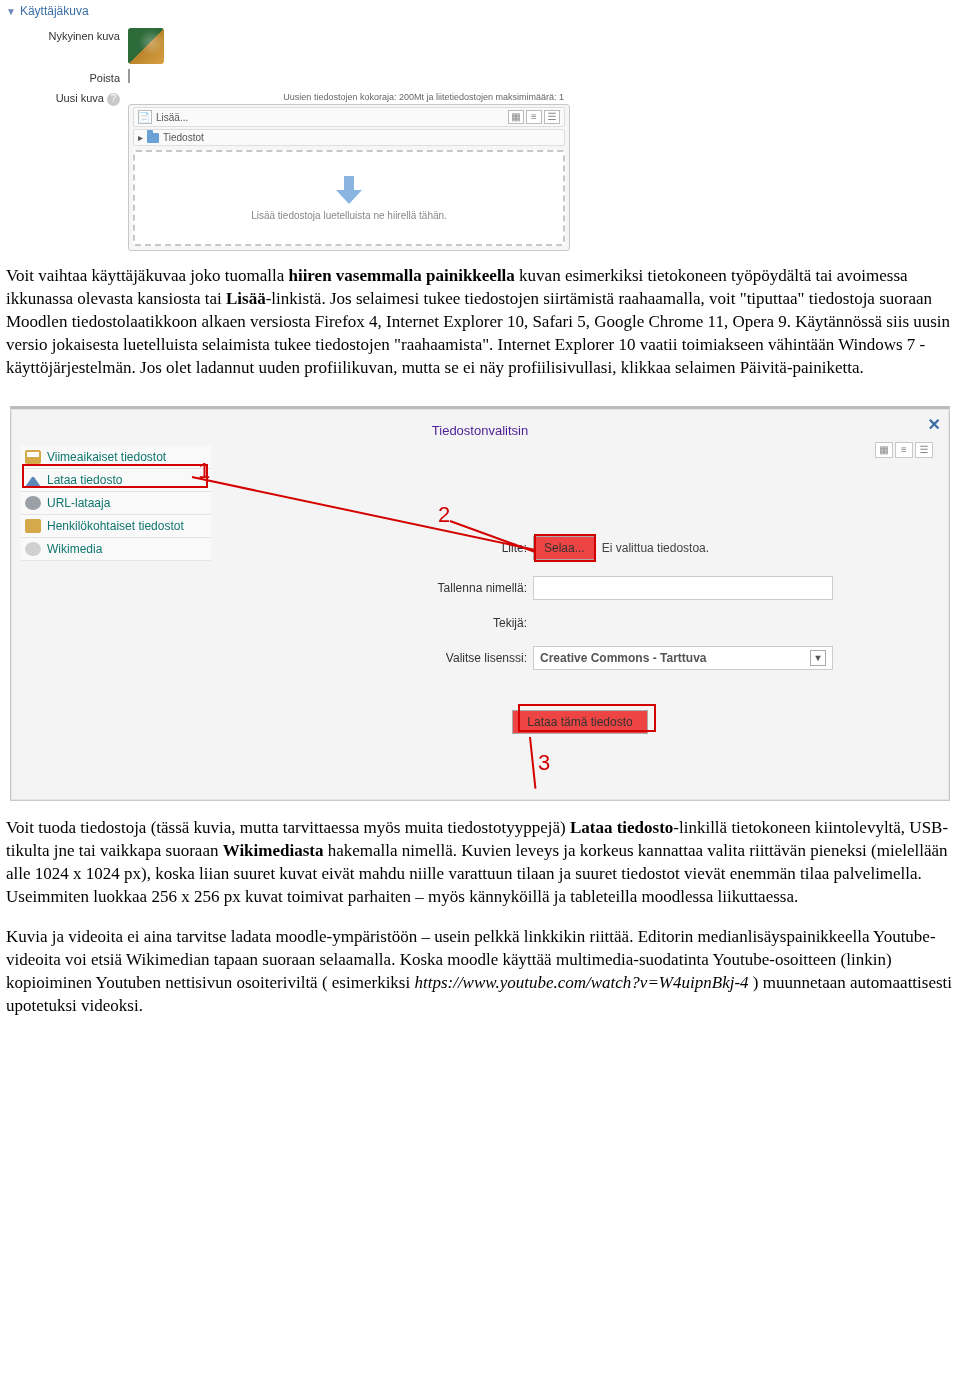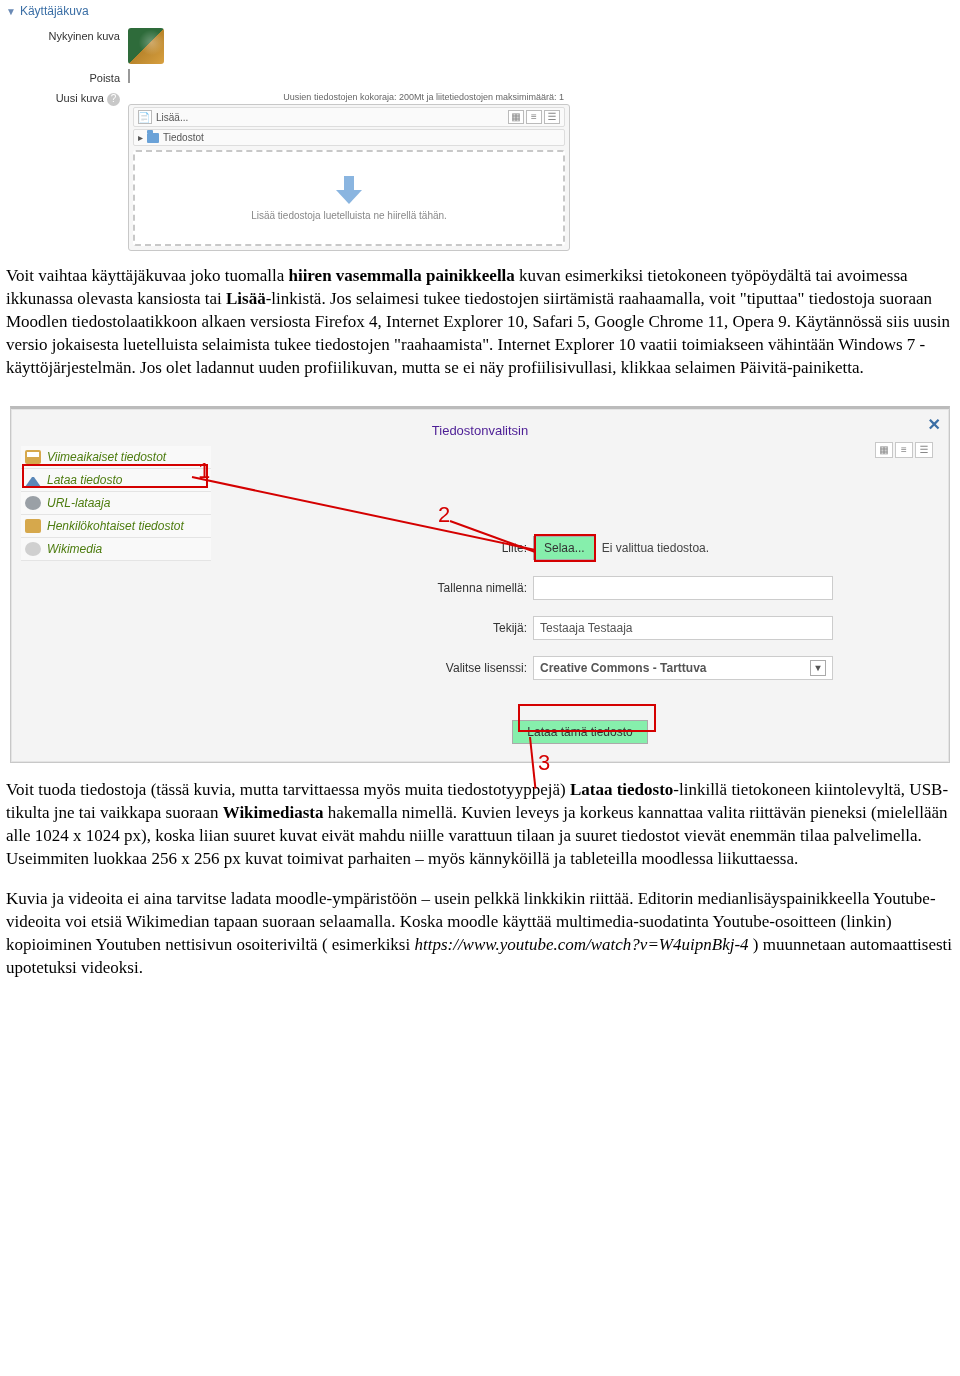--- a/index.html
+++ b/index.html
@@ -98,22 +98,22 @@
   .fp-title {
     text-align:center; font-size:13px; color:#4c1d95; padding: 14px 0 8px;
   }
   .fp-close {
     position:absolute; right:8px; top:6px; color:#3a6ea5; font-size:16px;
     font-weight:bold;
   }
   .fp-body { display:flex; gap: 10px; padding: 0 10px 18px 10px; }
   .fp-side { width: 190px; }
   .fp-side-item {
-    display:flex; align-items:center; gap:6px; font-size:12px; color:#4d7c0f;
-    padding: 4px 4px; border-bottom:1px solid #e4e4e4; background:#f9f9f9;font-style:italic;
+    display:flex; align-items:center; gap:6px; font-size:12px; color:#0f766e;
+    padding: 4px 4px; border-bottom:1px solid #e4e4e4; background:#f9f9f9;
   }
   .fp-side-item .ico { width:16px; height:14px; display:inline-block; }
   .ico-recent { background:#d6a84c; border-radius:2px; position:relative;}
   .ico-recent::after{content:"";position:absolute;inset:2px;background:linear-gradient(#fff 50%,#d6a84c 50%);}
   .ico-upload { width:0;height:0;border-left:7px solid transparent;border-right:7px solid transparent;border-bottom:10px solid #5a87b8;}
   .ico-url { background:#9aa0a6; border-radius:50%; }
   .ico-personal { background:#d6a84c; border-radius:2px;}
   .ico-wiki { background:#d0d0d0; border-radius:50%;}
   .redbox { position:absolute; border:2px solid #d40000; pointer-events:none; }
   .redline {
@@ -131,29 +131,29 @@
     background:#fff; border:1px solid #ccc; height:24px; padding:2px 6px;
     font-size:12px; color:#555; width: 300px;
   }
   .fp-select {
     display:flex; align-items:center; justify-content:space-between;
     background:#fff; border:1px solid #ccc; height:24px; padding:2px 6px;
     font-size:12px; color:#555; width: 300px; font-weight: bold;
   }
   .fp-select .dd { width:16px; height:16px; border:1px solid #aaa; display:inline-flex; align-items:center; justify-content:center; color:#555; font-size:10px;}
   .fp-button {
-    background:#86efac; border:1px solid #aaa; height:24px; padding:2px 10px;
+    background:#ef4444; border:1px solid #aaa; height:24px; padding:2px 10px;
     font-size:12px; color:#333;
   }
   .fp-view-icons {
     position:absolute; right:6px; top:-4px; display:flex; gap:2px;
   }
   .fp-view-icons .vi { width:18px; height:16px; border:1px solid #c8c8c8; background:#fff; display:inline-flex; align-items:center; justify-content:center; font-size:10px; color:#888;}
   .fp-submit {
-    text-align:center; margin-top: 40px; 
+    text-align:center; margin-top: 40px; margin-bottom: 48px;
   }
   .fp-submit .fp-button { padding: 4px 14px; }
   .screenshot-2-wrap { position:relative; width:940px; margin:0 auto;}
 </style>
 </head>
 <body>
 
 <div class="screenshot-1">
   <div class="fieldset-header">
     <span class="chev">▼</span>
@@ -253,21 +253,20 @@
         <div class="flabel">Liite:</div>
         <button class="fp-button">Selaa...</button>
         <span>Ei valittua tiedostoa.</span>
       </div>
       <div class="fp-form-row">
         <div class="flabel">Tallenna nimellä:</div>
         <input class="fp-input" value="" style="">
       </div>
       <div class="fp-form-row">
         <div class="flabel">Tekijä:</div>
-        <input class="fp-input" value="Testaaja Testaaja" style="">
       </div>
       <div class="fp-form-row">
         <div class="flabel">Valitse lisenssi:</div>
         <div class="fp-select">
           <span>Creative Commons - Tarttuva</span>
           <span class="dd">▾</span>
         </div>
       </div>
 
       <div class="fp-submit">

